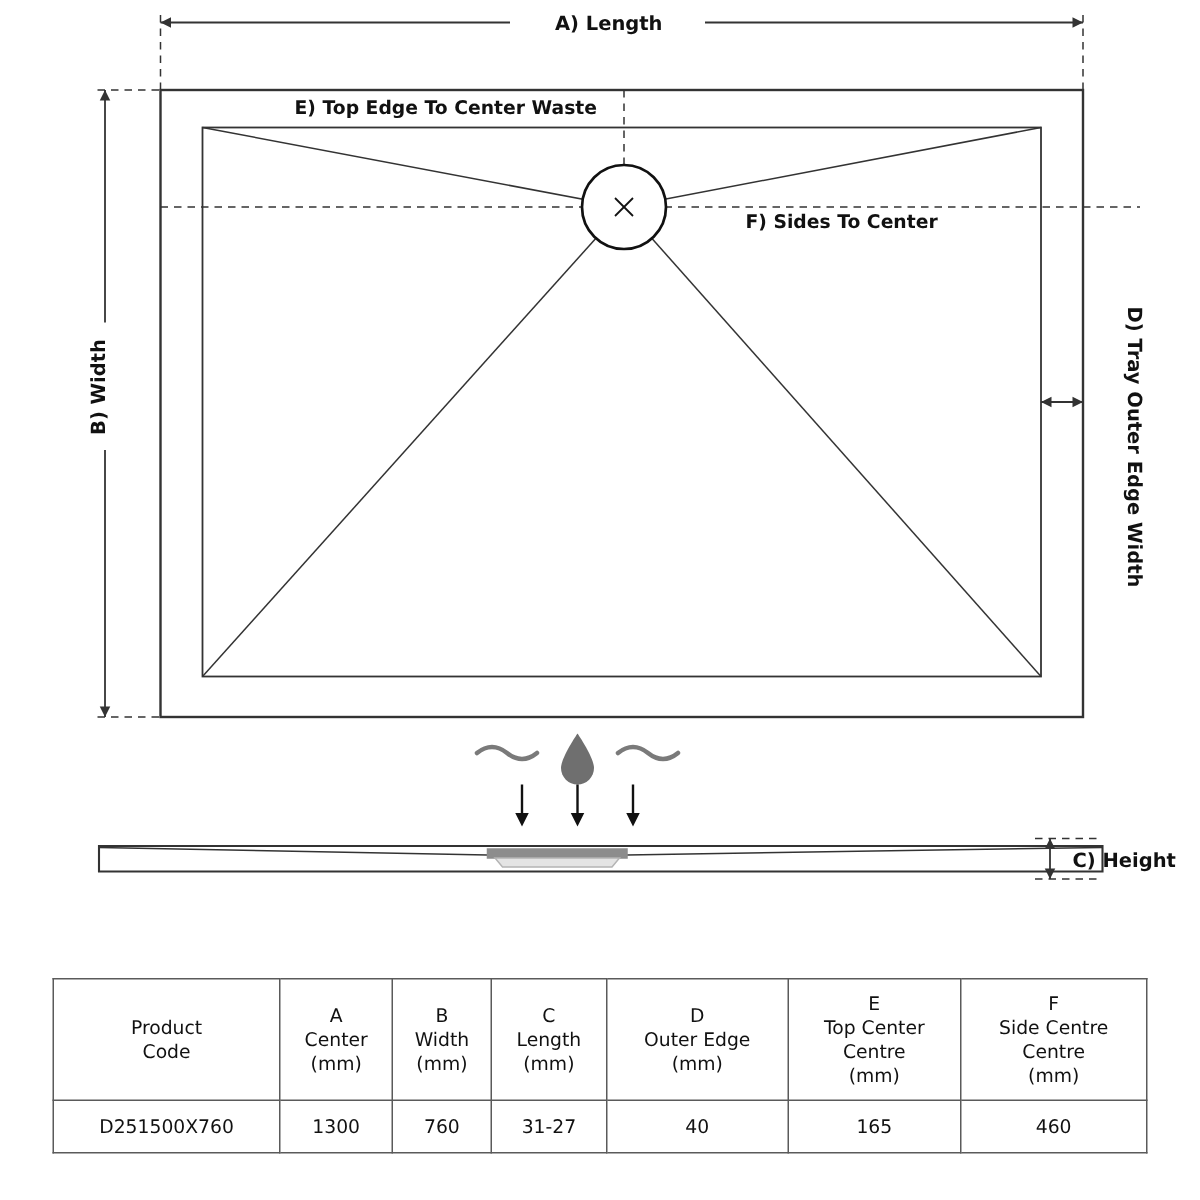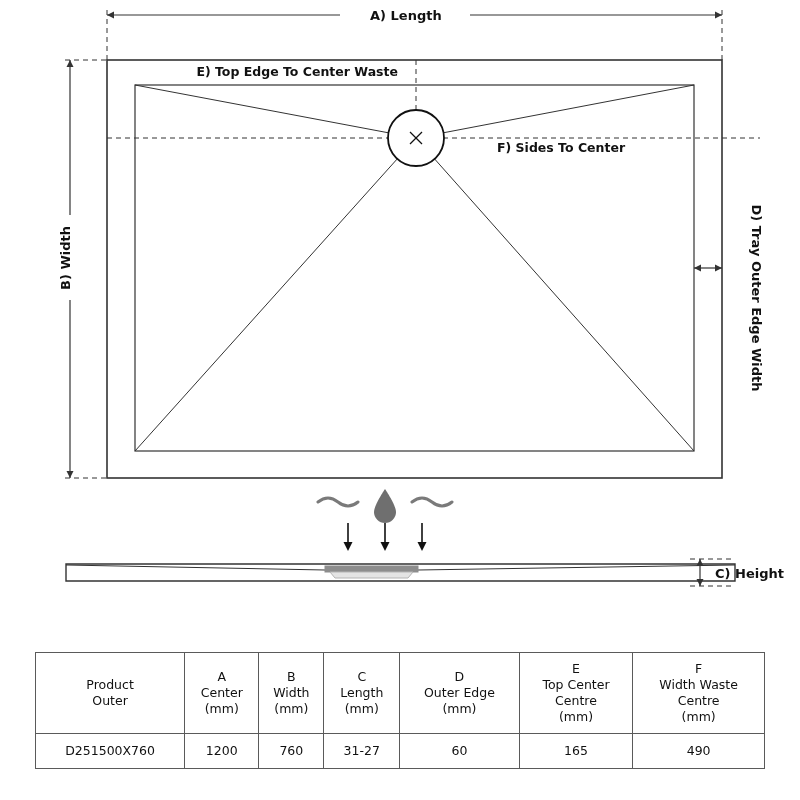--- a/index.html
+++ b/index.html
@@ -169,21 +169,21 @@
       <text class="lbl" x="715" y="578">C) Height</text>
     </g>
 
   </svg>
 
   <table id="spec-table">
     <thead>
       <tr>
         <th>
           <span class="th-line">Product</span>
-          <span class="th-line">Outer</span>
+          <span class="th-line">Code</span>
         </th>
         <th>
           <span class="th-line">A</span>
           <span class="th-line">Center</span>
           <span class="th-line">(mm)</span>
         </th>
         <th>
           <span class="th-line">B</span>
           <span class="th-line">Width</span>
           <span class="th-line">(mm)</span>
@@ -199,32 +199,32 @@
           <span class="th-line">(mm)</span>
         </th>
         <th>
           <span class="th-line">E</span>
           <span class="th-line">Top Center</span>
           <span class="th-line">Centre</span>
           <span class="th-line">(mm)</span>
         </th>
         <th>
           <span class="th-line">F</span>
-          <span class="th-line">Width Waste</span>
+          <span class="th-line">Side Centre</span>
           <span class="th-line">Centre</span>
           <span class="th-line">(mm)</span>
         </th>
       </tr>
     </thead>
     <tbody>
       <tr>
         <td>D251500X760</td>
-        <td>1200</td>
+        <td>1300</td>
         <td>760</td>
         <td>31-27</td>
-        <td>60</td>
+        <td>40</td>
         <td>165</td>
-        <td>490</td>
+        <td>460</td>
       </tr>
     </tbody>
   </table>
 
 </div>
 
 </body></html>

